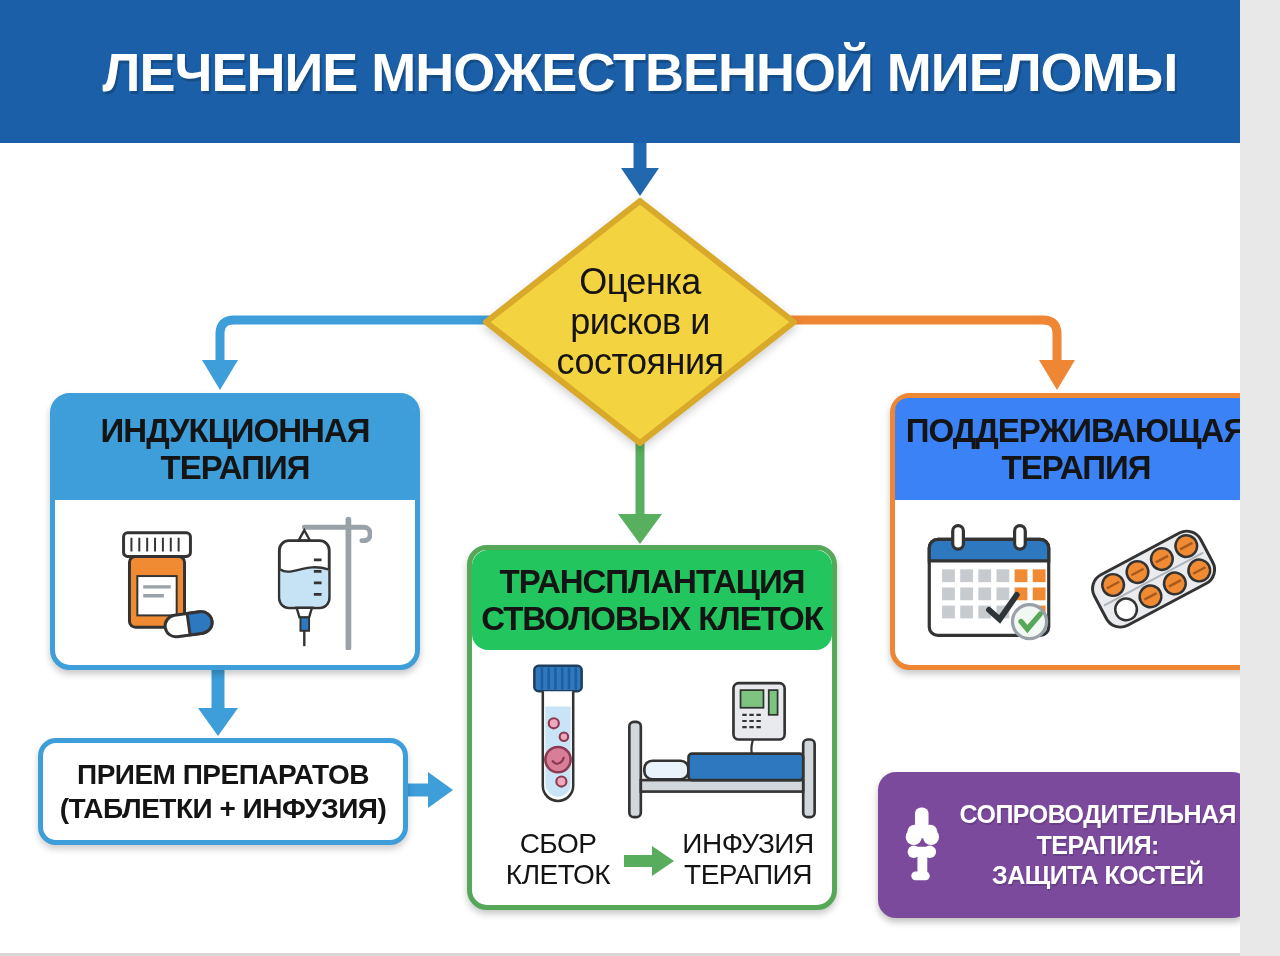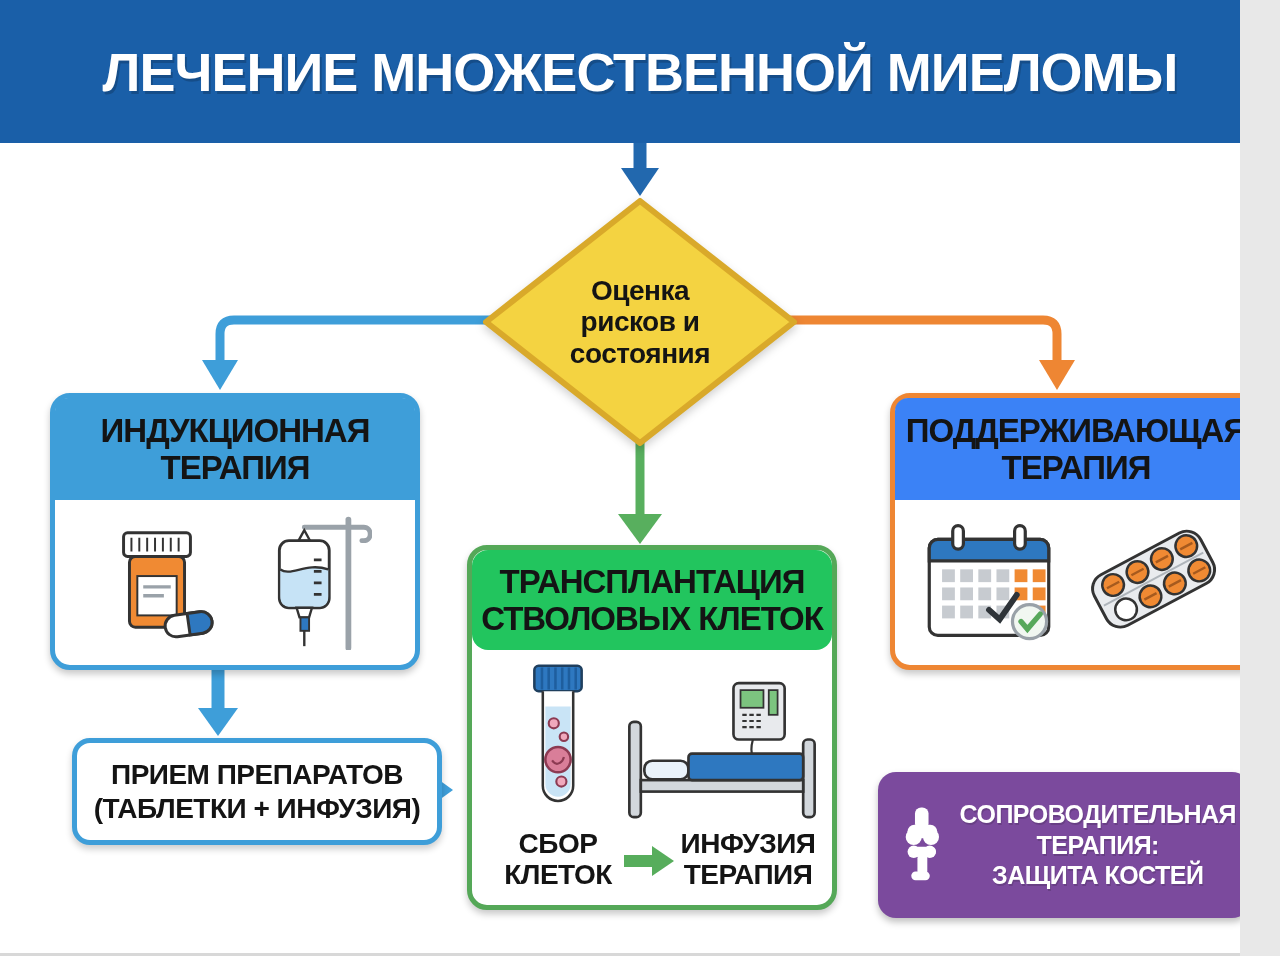--- a/index.html
+++ b/index.html
@@ -9,51 +9,51 @@
   .header{position:absolute;left:0;top:0;width:1280px;height:143px;background:#1A5FA8;
           display:flex;align-items:center;justify-content:center;z-index:2;}
   .header .title{color:#fff;font-size:54px;font-weight:800;letter-spacing:-1px;white-space:nowrap;
           text-shadow:2px 3px 0 rgba(0,0,0,0.18);}
   
   #connectors{position:absolute;left:0;top:0;z-index:1;}
   
   .diamond{position:absolute;left:480px;top:196px;width:320px;height:252px;z-index:2;}
   .diamond svg{position:absolute;inset:0;filter:drop-shadow(0 4px 4px rgba(0,0,0,0.18));}
   .diamond .label{position:absolute;inset:0;display:flex;align-items:center;justify-content:center;
-          text-align:center;font-size:28px;font-weight:700;line-height:1.12;white-space:pre-line;
+          text-align:center;font-size:36px;font-weight:400;line-height:1.12;white-space:pre-line;
           letter-spacing:-0.5px;}
   
   .panel{position:absolute;background:#fff;border-radius:20px;z-index:2;box-sizing:border-box;
          box-shadow:0 4px 7px rgba(0,0,0,0.22);margin-left:12px;}
   .panel .head{display:flex;align-items:center;justify-content:center;text-align:center;
          border-radius:13px 13px 0 0;font-weight:800;font-size:33px;line-height:1.13;
          letter-spacing:-1px;white-space:pre-line;color:#141414;}
   .panel .body{display:flex;align-items:center;justify-content:center;}
   .induction{left:38px;top:393px;width:370px;height:277px;border:5px solid #3E9ED9;}
   .induction .head{height:102px;background:#3E9ED9;}
   .induction .body{height:160px;gap:34px;}
   .maintenance{left:878px;top:393px;width:372px;height:277px;border:5px solid #EE8633;}
   .maintenance .head{height:102px;background:#3b82f6;}
   .maintenance .body{height:160px;gap:26px;}
   .transplant{left:455px;top:545px;width:370px;height:365px;border:5px solid #55A858;}
   .transplant .head{height:100px;background:#22c55e;border-radius:16px;}
   .t-body{position:relative;height:250px;}
   .t-icon-tube{position:absolute;left:48px;top:10px;width:76px;height:162px;}
   .t-icon-bed{position:absolute;left:148px;top:26px;width:204px;height:150px;}
-  .t-label{position:absolute;width:156px;text-align:center;font-size:28px;font-weight:700;
+  .t-label{position:absolute;width:156px;text-align:center;font-size:28px;font-weight:400;
            line-height:1.12;white-space:pre-line;letter-spacing:-0.5px;}
   .t-label.collect{left:8px;top:178px;}
   .t-label.infusion{left:198px;top:178px;}
   .t-step-arrow{position:absolute;left:152px;top:194px;width:52px;height:34px;}
   
   .medication{left:38px;top:738px;width:370px;height:107px;background:#fff;border:5px solid #3E9ED9;
           border-radius:18px;z-index:2;position:absolute;box-sizing:border-box;
           display:flex;align-items:center;justify-content:center;text-align:center;
           font-size:28px;font-weight:800;line-height:1.18;white-space:pre-line;letter-spacing:-0.5px;
-          box-shadow:0 4px 7px rgba(0,0,0,0.2);margin-left:34px;}
+          box-shadow:0 4px 7px rgba(0,0,0,0.2);}
   
   .supportive{left:878px;top:772px;width:372px;height:146px;background:#7B4A9D;border-radius:18px;
           z-index:2;position:absolute;box-sizing:border-box;display:flex;align-items:center;
           padding:0 14px 0 16px;gap:10px;box-shadow:0 4px 7px rgba(0,0,0,0.25);}
   .supportive .label{flex:1;color:#fff;font-size:25px;font-weight:800;line-height:1.22;
           text-align:center;white-space:pre-line;letter-spacing:-0.5px;
           text-shadow:1px 2px 0 rgba(0,0,0,0.15);}
   .bottom-edge{position:absolute;left:0;bottom:0;width:100%;height:3px;background:#d8d8d8;z-index:3;}
 </style>
 </head>

